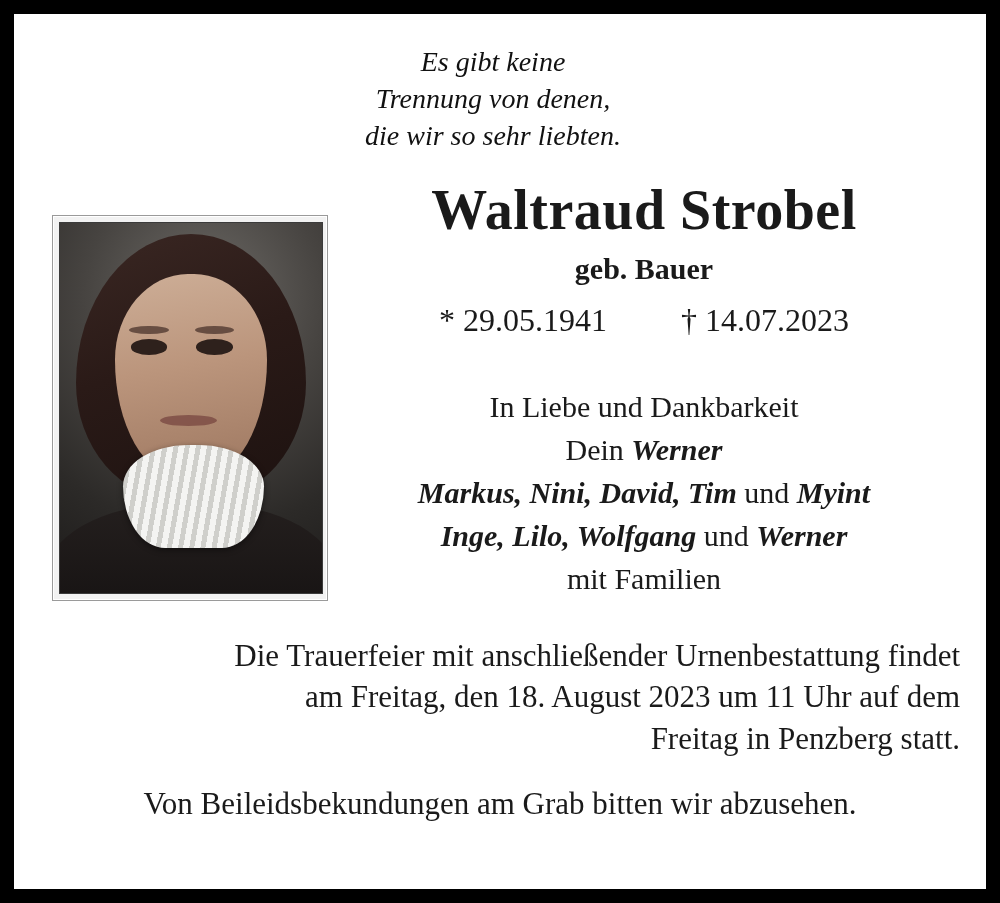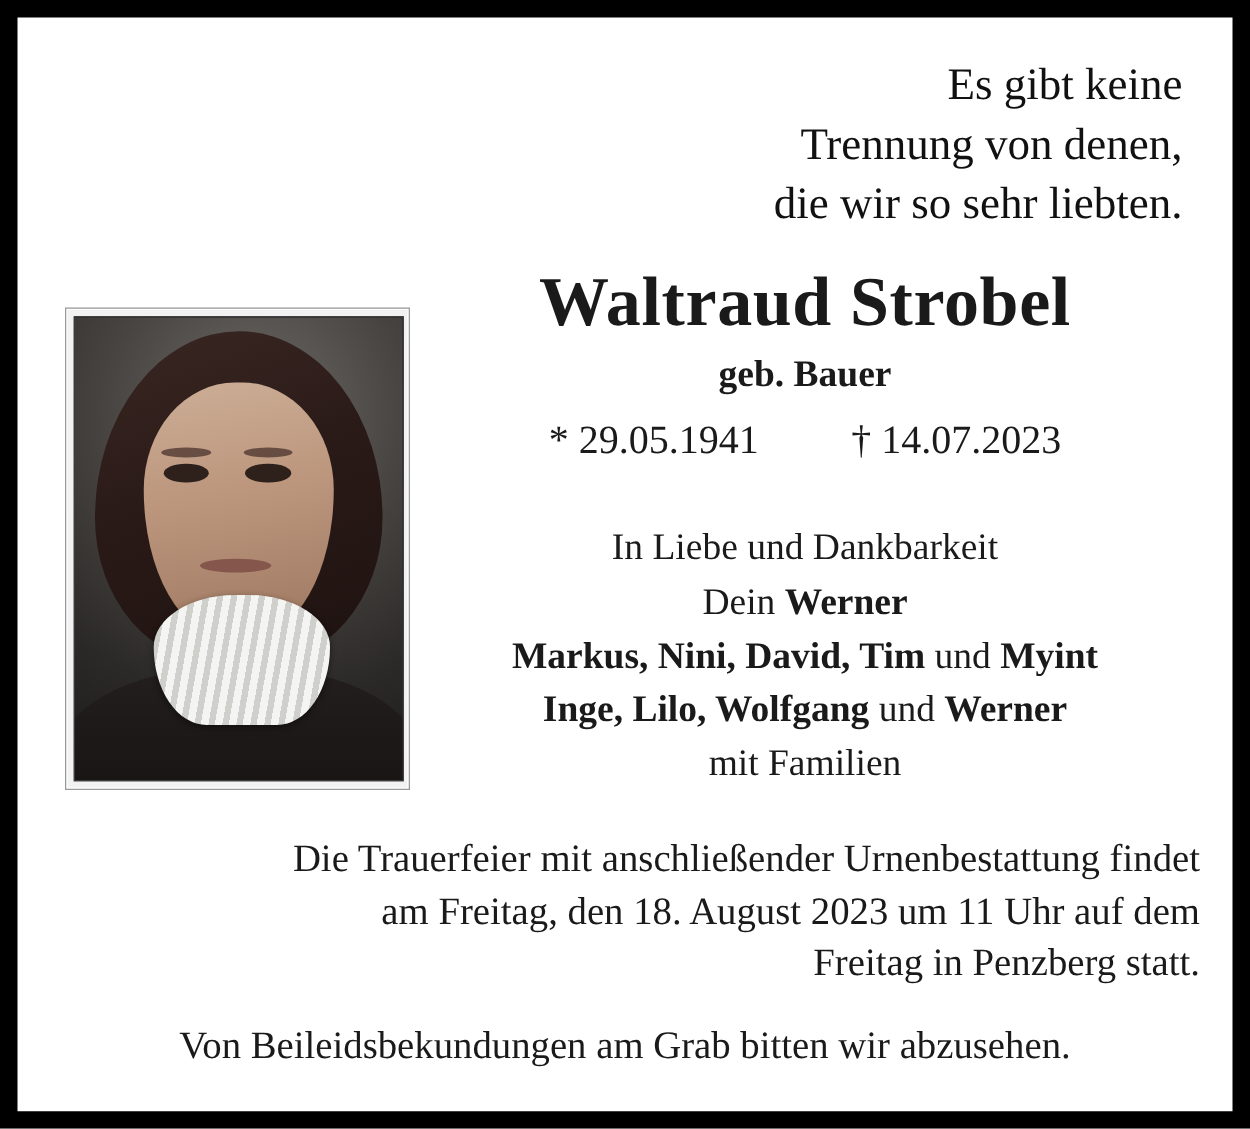--- a/index.html
+++ b/index.html
@@ -23,22 +23,23 @@
   .inner {
     position: relative;
     width: 100%;
     height: 100%;
     box-sizing: border-box;
     padding: 18px 26px 10px 26px;
   }
 
   
   .verse {
-    text-align: right;
-    font-size: 36px;
+    text-align: center;
+    font-style: italic;
+    font-size: 28px;
     line-height: 1.32;
     font-family: "Liberation Serif", serif;
     margin: 12px 14px 0 0;
     color: #111111;
   }
   .verse div { white-space: nowrap; }
 
   
   .main-row {
     display: flex;
@@ -164,21 +165,21 @@
     white-space: nowrap;
   }
   .dates .sym { margin-right: 8px; }
 
   .tribute {
     margin-top: 46px;
     text-align: center;
     font-size: 30px;
     line-height: 1.44;
   }
-  .tribute .b { font-weight: bold; }
+  .tribute .b { font-weight: bold; font-style: italic; }
   .tribute .line { white-space: nowrap; }
 
   
   .footer {
     margin-top: 34px;
     text-align: center;
     font-size: 31px;
     line-height: 1.34;
   }
   .footer .para { margin: 0 0 24px 0; }

